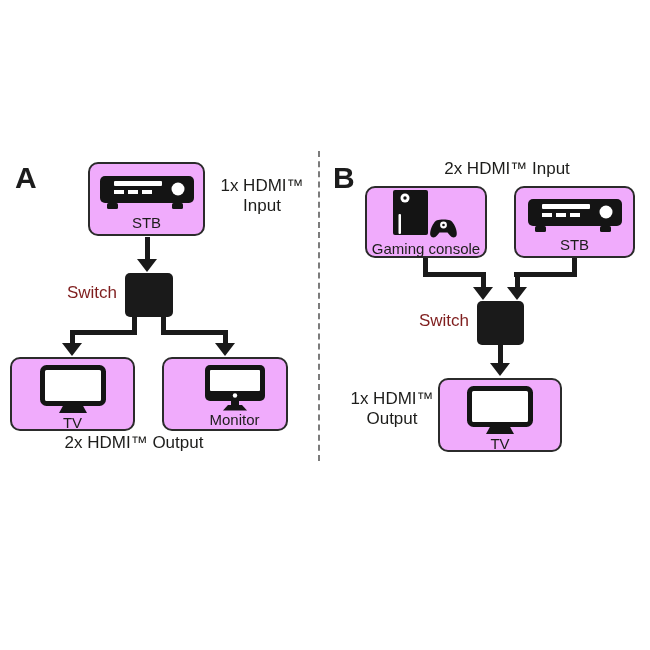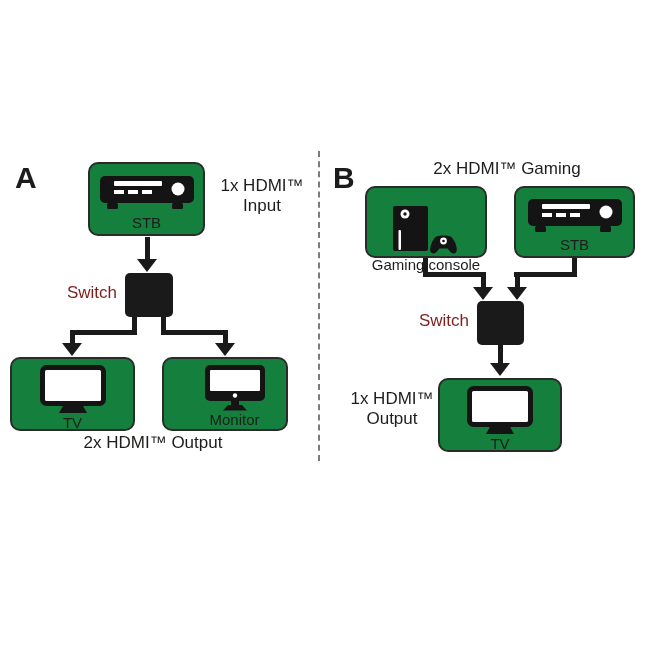--- a/index.html
+++ b/index.html
@@ -5,21 +5,21 @@
   html,body{margin:0;padding:0;background:#fff;}
   .canvas{
     position:relative;width:650px;height:650px;background:#fff;overflow:hidden;
     font-family:"Liberation Sans", sans-serif;color:#1d1d1b;
   }
   .divider{position:absolute;width:0;border-left:2px dashed #7b7b7b;}
   .panel-letter{position:absolute;font-size:30px;font-weight:bold;line-height:1;color:#1c1c1c;}
   .caption{position:absolute;font-size:17px;line-height:20px;text-align:center;white-space:pre-line;color:#1d1d1b;}
   .switch-label{position:absolute;font-size:17px;line-height:19px;text-align:right;color:#7f1d1d;}
   .device-box{
-    position:absolute;box-sizing:border-box;border:2px solid #2b2b2b;border-radius:10px;background:#15803d;
+    position:absolute;box-sizing:border-box;border:2px solid #2b2b2b;border-radius:10px;background:#f0abfc;
     display:flex;flex-direction:column;align-items:center;justify-content:space-between;
     padding:6px 2px 3px;
   }
   .icon-wrap{flex:1;display:flex;align-items:center;justify-content:center;}
   .device-label{font-size:15px;line-height:17px;color:#1d1d1b;white-space:nowrap;}
   .line{position:absolute;background:#1a1a1a;}
   .head-down{position:absolute;width:0;height:0;border-left:10px solid transparent;border-right:10px solid transparent;border-top:13px solid #1a1a1a;}
   .switch-node{position:absolute;background:#1a1a1a;border-radius:5px;}
 </style>
 </head>
@@ -81,27 +81,27 @@
         <rect x="0" y="0" width="60" height="36" rx="5" fill="#141414"></rect>
         <rect x="5" y="5" width="50" height="21" rx="1" fill="#fff"></rect>
         <circle cx="30" cy="30.5" r="2.2" fill="#fff"></circle>
         <rect x="26" y="36" width="8" height="4" fill="#141414"></rect>
         <path d="M18 45.5 L42 45.5 L37 40 L23 40 Z" fill="#141414"></path>
       </svg>
     </span>
     <span class="device-label">Monitor</span>
   </div>
 
-  <div class="caption" style="left:43px;top:433px;width:220px;">2x HDMI™ Output</div>
+  <div class="caption" style="left:24px;top:433px;width:220px;">2x HDMI™ Output</div>
 
   <div class="panel-letter" style="left:333px;top:163px;">B</div>
 
-  <div class="caption" style="left:407px;top:159px;width:200px;">2x HDMI™ Gaming</div>
+  <div class="caption" style="left:407px;top:159px;width:200px;">2x HDMI™ Input</div>
 
-  <div class="device-box" style="left:365px;top:186px;width:122px;height:72px;padding-top:18px;">
+  <div class="device-box" style="left:365px;top:186px;width:122px;height:72px;padding-top:2px;">
     <span class="icon-wrap">
       <svg width="66" height="50" viewBox="0 0 66 50">
         <rect x="0" y="0" width="35" height="45" rx="2" fill="#141414"></rect>
         <circle cx="12" cy="8" r="4.5" fill="#fff"></circle>
         <circle cx="12" cy="8" r="1.7" fill="#141414"></circle>
         <rect x="5.5" y="24" width="2.5" height="20" rx="1" fill="#fff"></rect>
         <path d="M41 33 C42 30.5 45 29.5 50.5 29.5 C56 29.5 59 30.5 60 33 C63 37 64.5 43 63.5 45.5 C62.5 48 59 48 57 45.5 L54.5 42.5 L46.5 42.5 L44 45.5 C42 48 38.5 48 37.5 45.5 C36.5 43 38 37 41 33 Z" fill="#141414"></path>
         <circle cx="50.5" cy="35" r="3.4" fill="#fff"></circle>
         <circle cx="50.5" cy="35" r="1.3" fill="#141414"></circle>
       </svg>

